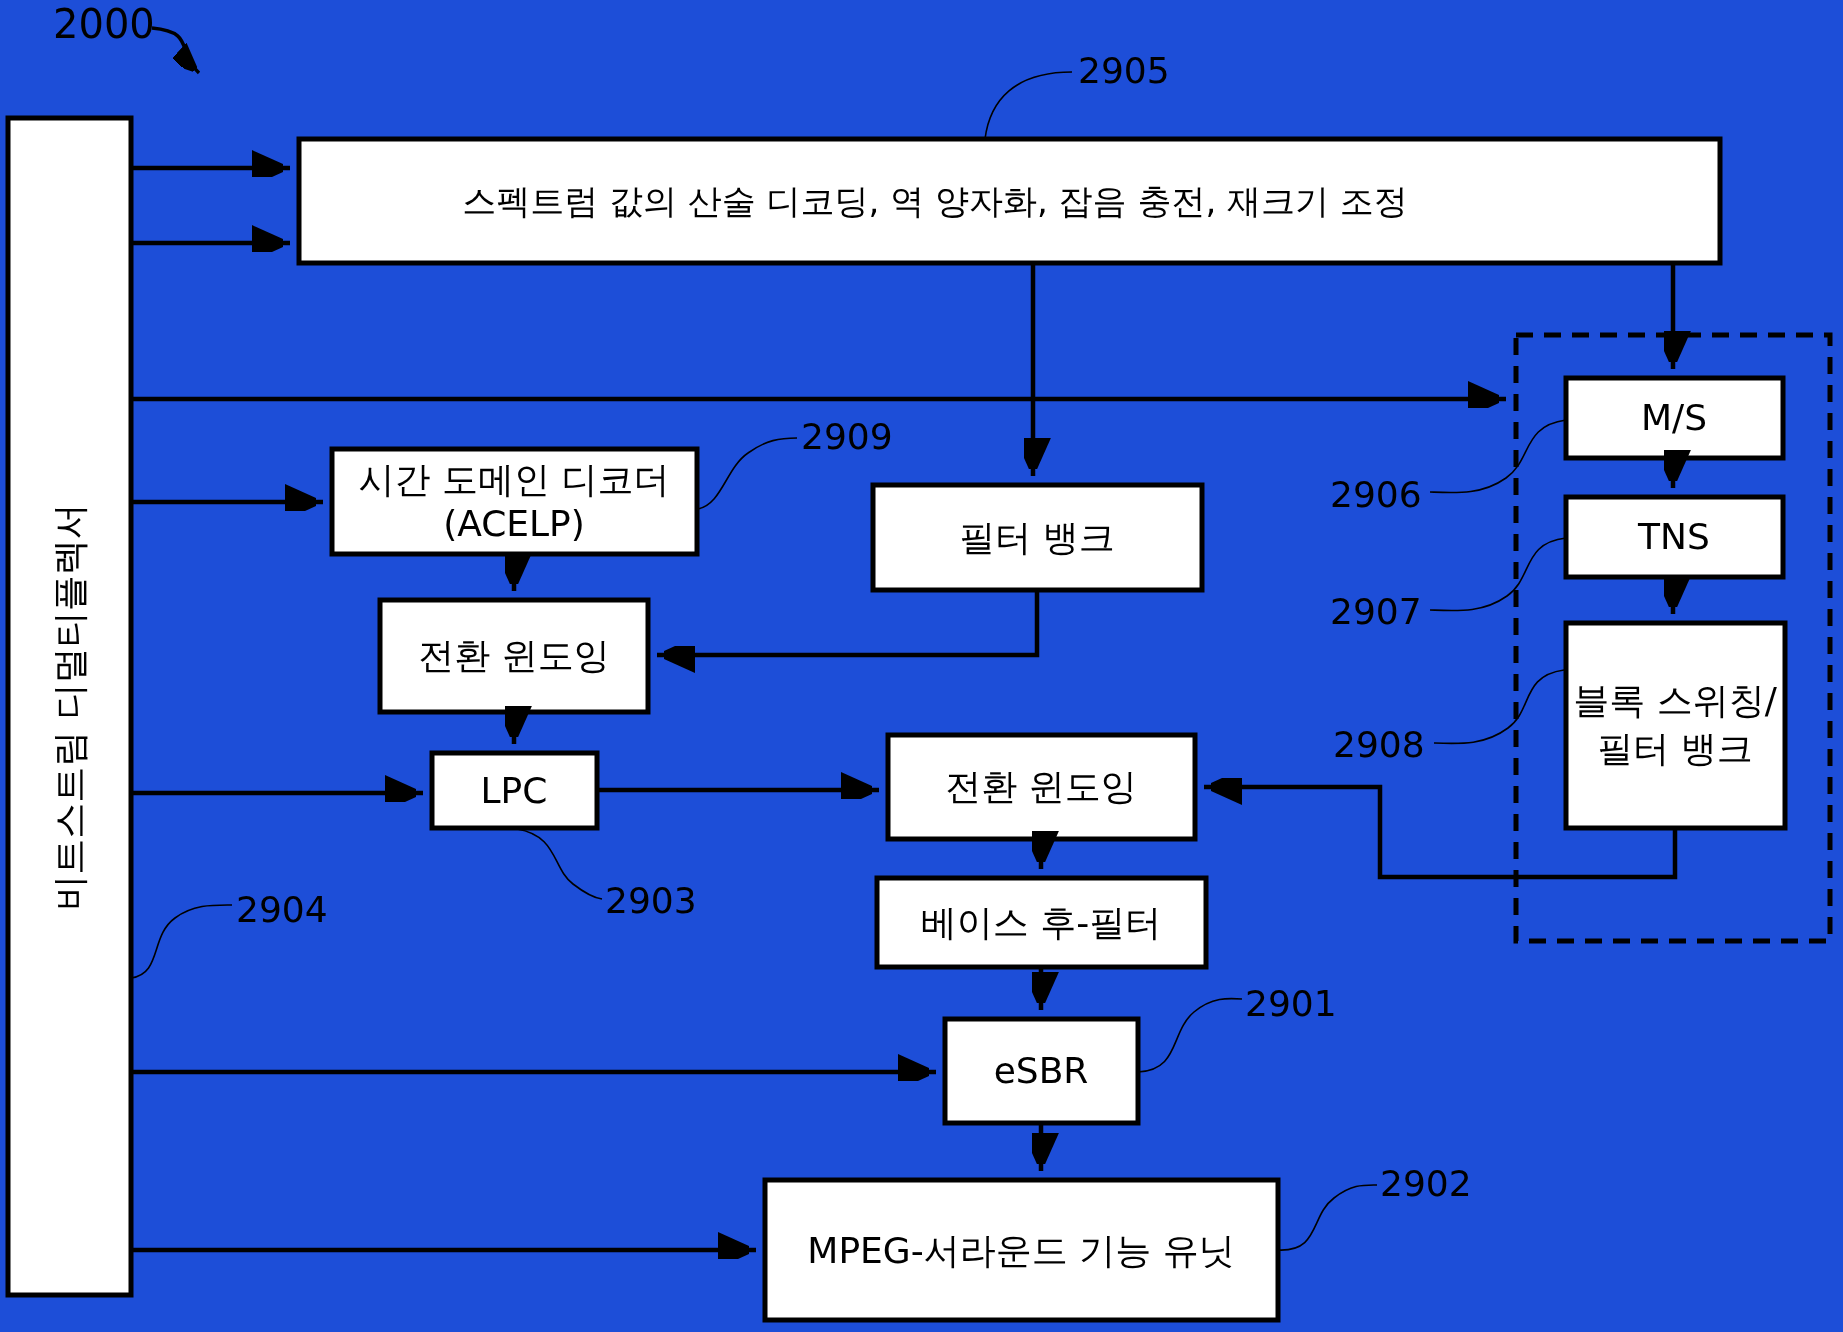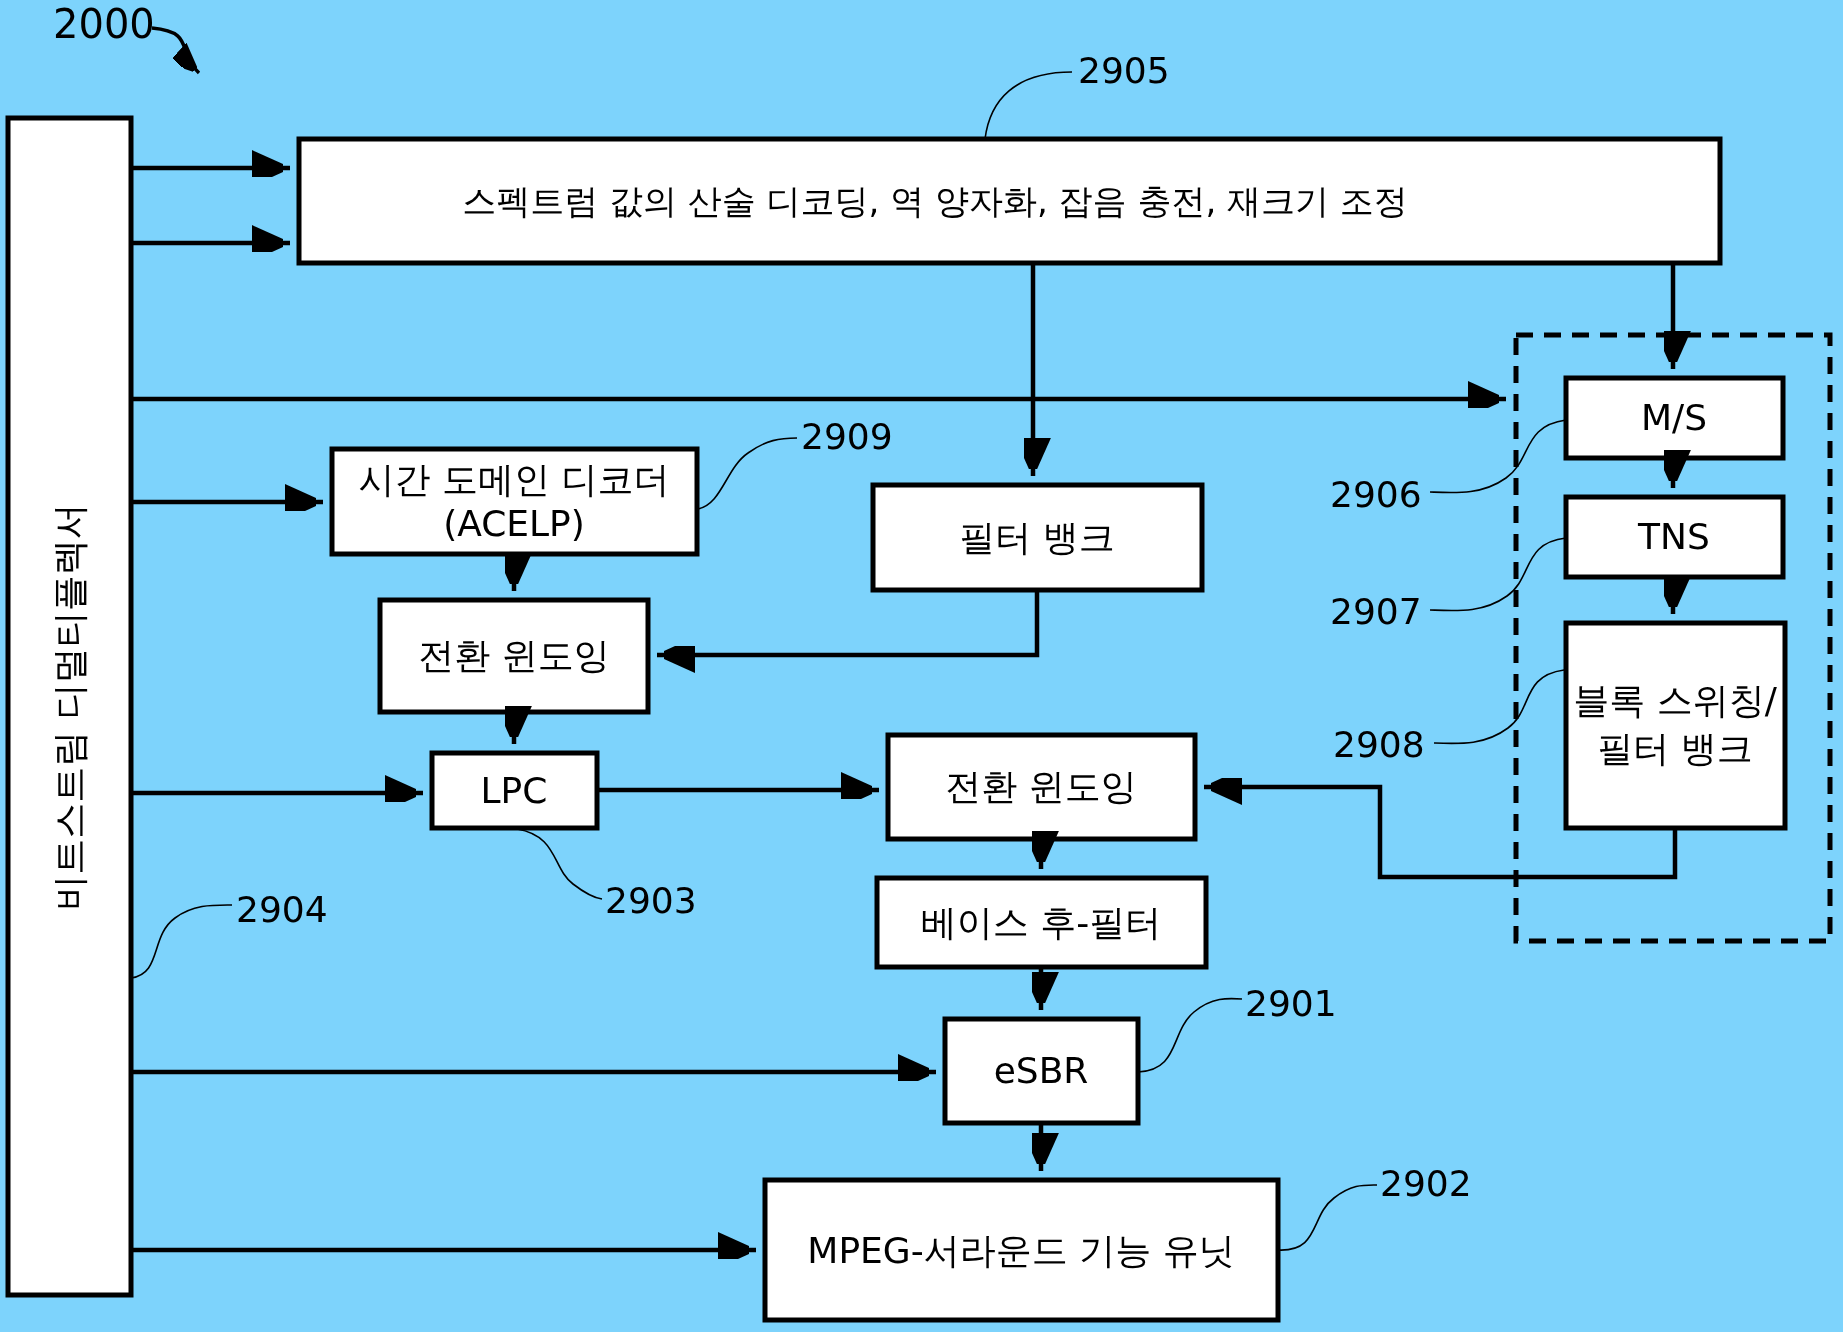--- a/index.html
+++ b/index.html
@@ -4,21 +4,21 @@
 <style>
   html, body {
     margin: 0;
     padding: 0;
     background: #ffffff;
     font-family: "DejaVu Sans", "Liberation Sans", sans-serif;
   }
   .canvas-wrap {
     width: 1843px;
     height: 1332px;
-    background: #7dd3fc;
+    background: #1d4ed8;
   }
   svg { display: block; }
   .box {
     fill: #ffffff;
     stroke: #000000;
     stroke-width: 5;
   }
   .box-dashed {
     fill: none;
     stroke: #000000;

